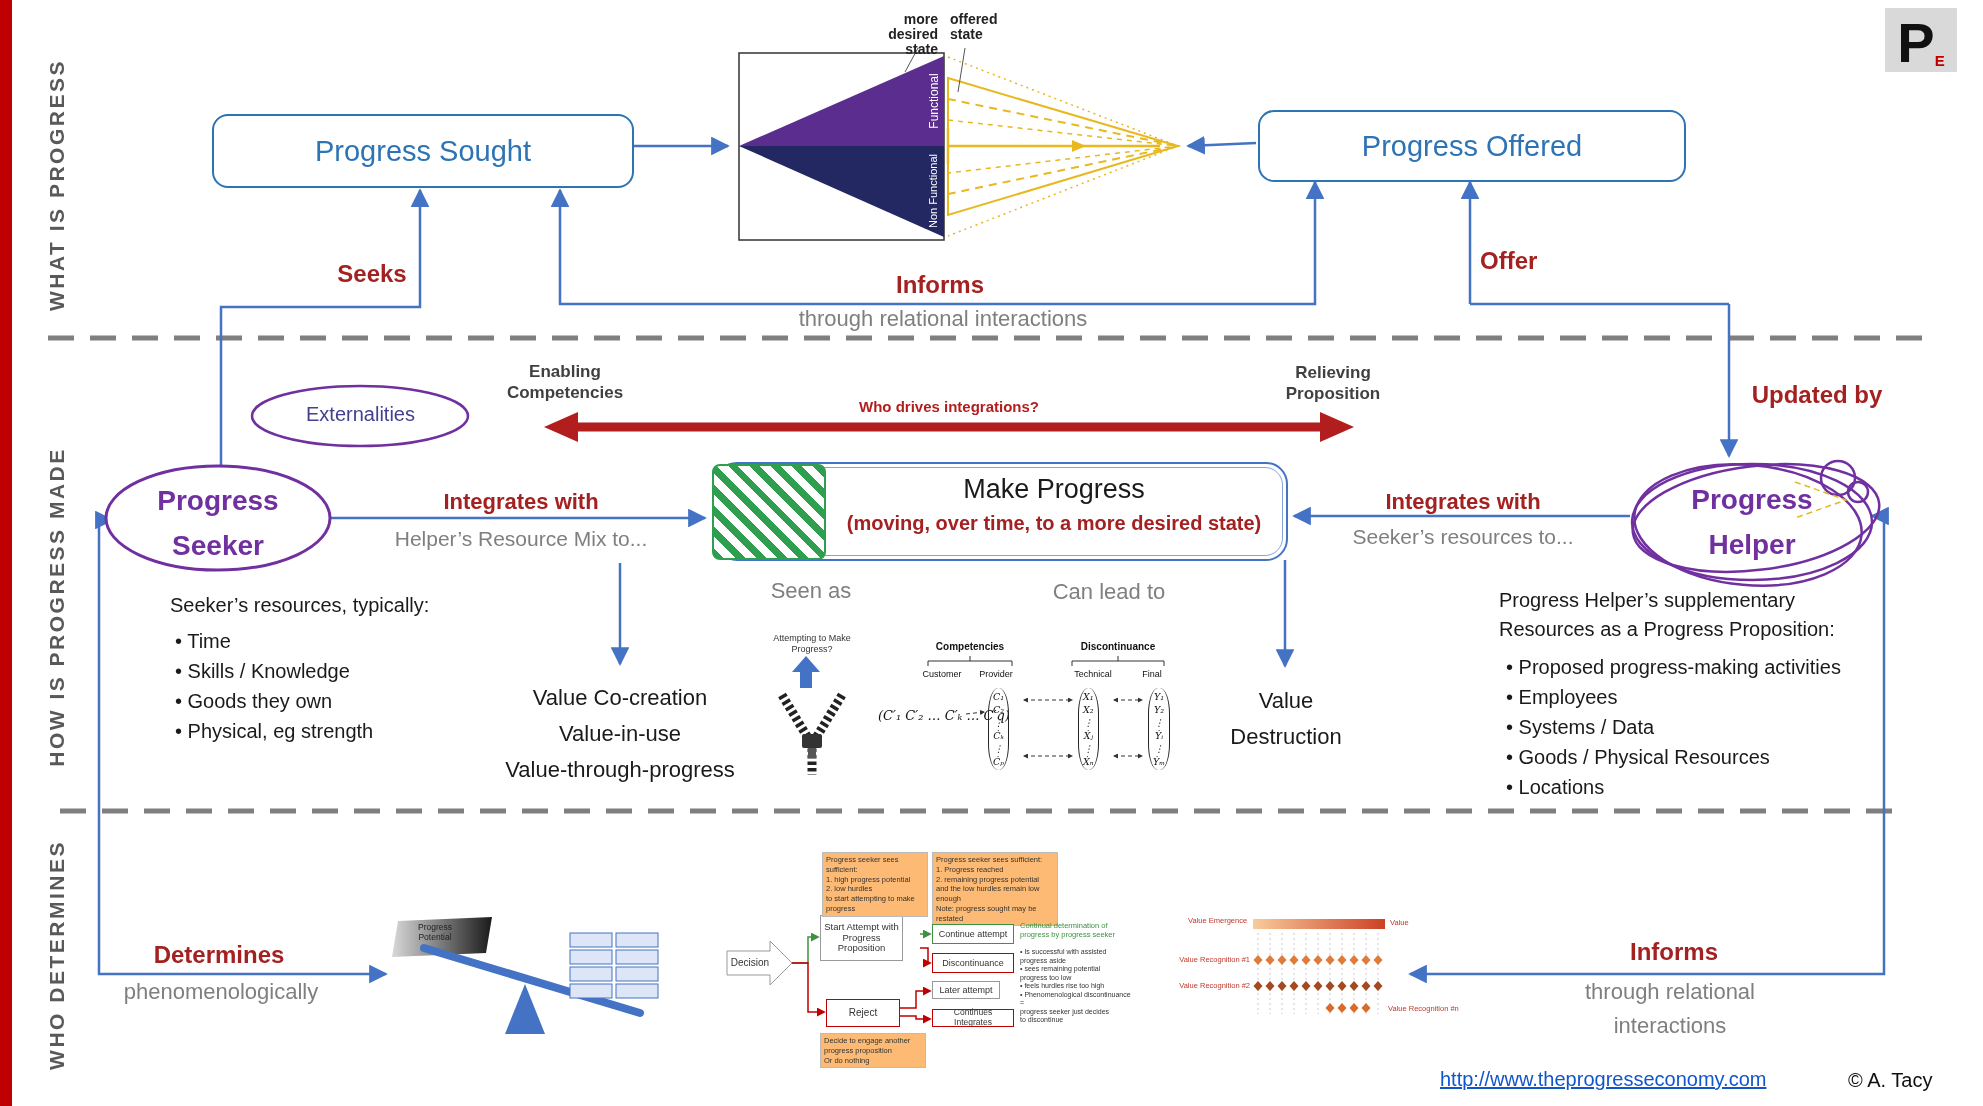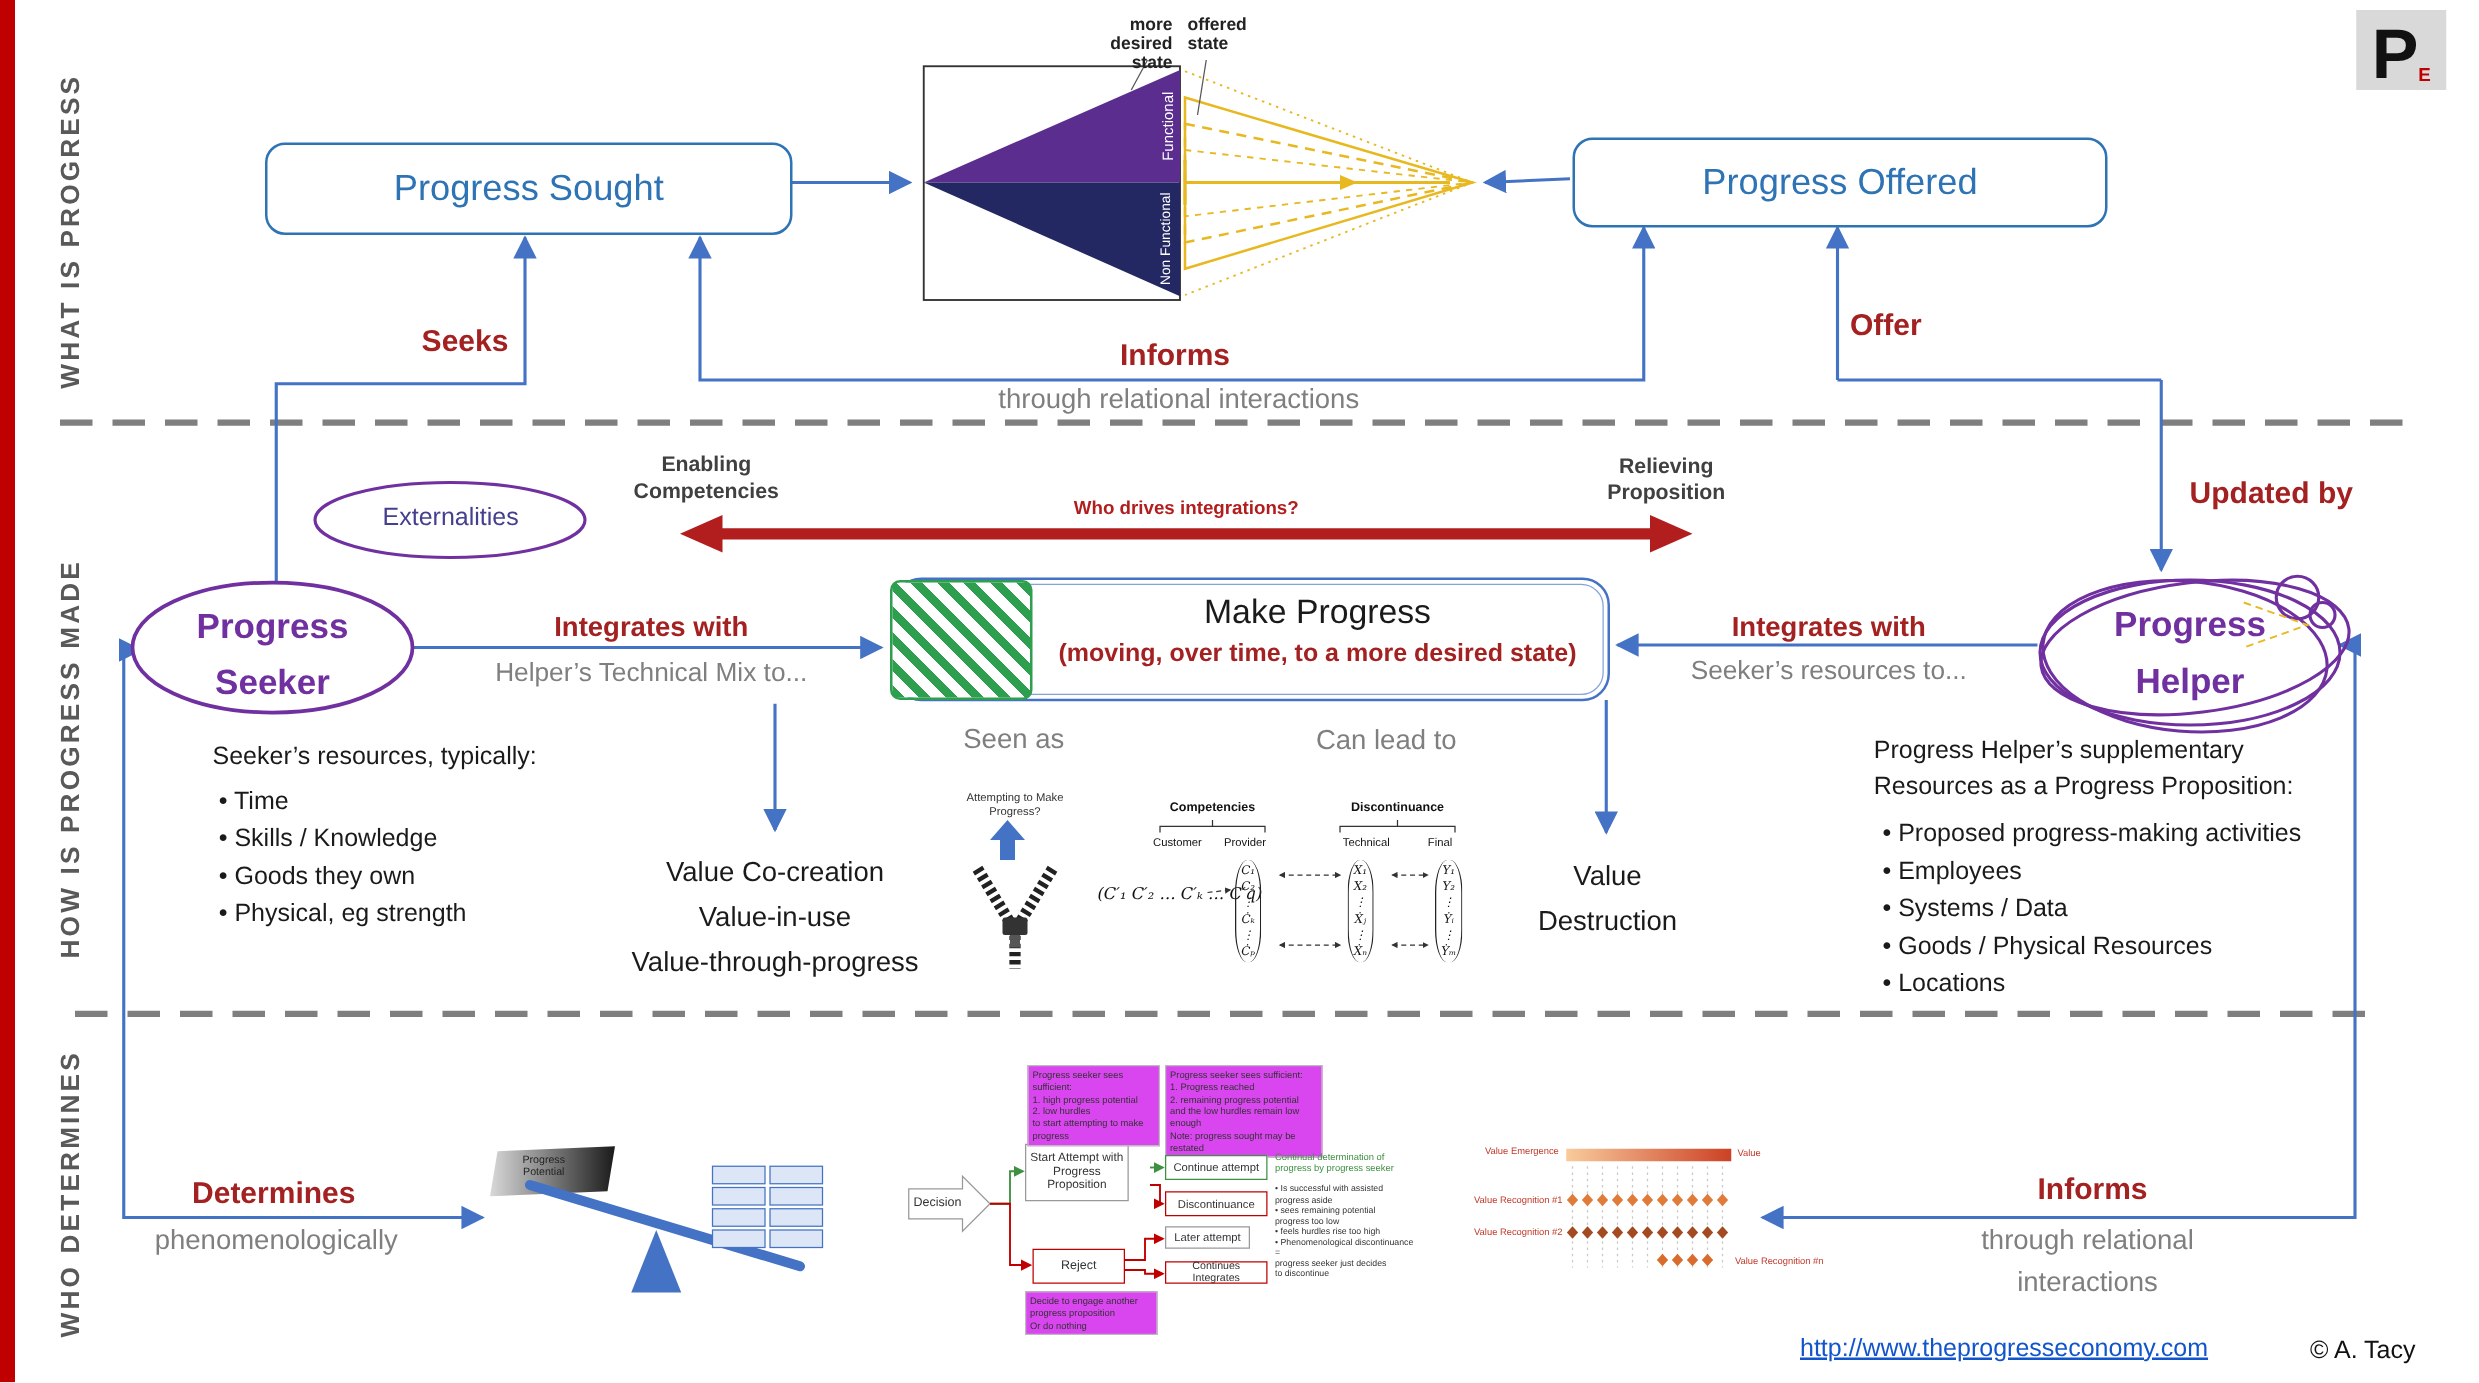--- a/index.html
+++ b/index.html
@@ -6,21 +6,21 @@
   #canvas{position:relative;width:1983px;height:1106px;background:#fff;overflow:hidden;}
   .abs{position:absolute;}
   .c{text-align:center;}
   .pre{white-space:pre-line;}
   .red-b{color:#A42121;font-weight:bold;}
   .gray{color:#7F7F7F;}
   .side{color:#595959;font-weight:bold;font-size:21px;letter-spacing:2.5px;text-align:center;transform:rotate(-90deg);}
   .bluebox{border:2.5px solid #2E74B5;border-radius:16px;background:#fff;color:#2E74B5;font-size:29px;display:flex;align-items:center;justify-content:center;}
   .ell-label{color:#7030A0;font-weight:bold;font-size:28px;line-height:45px;text-align:center;white-space:pre-line;}
   .fbox{border:1px solid #999;background:#fff;color:#333;display:flex;align-items:center;justify-content:center;text-align:center;line-height:1.15;padding:1px;box-sizing:border-box;}
-  .note{border:1px solid #bbb;background:#d946ef;color:#333;line-height:1.3;padding:2px 3px;text-align:left;box-sizing:border-box;white-space:pre-line;}
+  .note{border:1px solid #bbb;background:#fdba74;color:#333;line-height:1.3;padding:2px 3px;text-align:left;box-sizing:border-box;white-space:pre-line;}
   .vec{border-left:1.6px solid #222;border-right:1.6px solid #222;border-radius:10px/26px;font-family:"DejaVu Serif",serif;font-style:italic;font-size:9.5px;line-height:13px;text-align:center;padding:2px 4px;white-space:pre-line;color:#111;}
   .mathtxt{font-family:"DejaVu Serif",serif;font-style:italic;color:#111;}
   .tiny-red{color:#C0392B;font-size:7.5px;line-height:9px;}
   .link{color:#1155CC;text-decoration:underline;font-size:20px;}
   .logo{background:#D9D9D9;display:flex;align-items:flex-end;justify-content:center;}
 </style>
 </head>
 <body>
 
 <div id="canvas">
@@ -230,21 +230,21 @@
   <div class="abs pre c" style="left:1263px;top:362px;width:140px;font-size:17px;line-height:21px;font-weight:bold;color:#404040;">Relieving
 Proposition</div>
   <div class="abs c" style="left:849px;top:398px;width:200px;font-size:15px;font-weight:bold;color:#B21E1E;">Who drives integrations?</div>
   <div class="abs red-b c" style="left:1737px;top:381px;width:160px;font-size:24px;">Updated by</div>
   <div class="abs c" style="left:253px;top:403px;width:215px;font-size:20px;color:#44408E;">Externalities</div>
   <div class="abs ell-label" style="left:107px;top:478px;width:222px;">Progress
 Seeker</div>
   <div class="abs ell-label" style="left:1632px;top:477px;width:240px;">Progress
 Helper</div>
   <div class="abs red-b c" style="left:421px;top:489px;width:200px;font-size:22px;">Integrates with</div>
-  <div class="abs gray c" style="left:391px;top:527px;width:260px;font-size:21px;">Helper’s Technical Mix to...</div>
+  <div class="abs gray c" style="left:391px;top:527px;width:260px;font-size:21px;">Helper’s Resource Mix to...</div>
   <div class="abs red-b c" style="left:1363px;top:489px;width:200px;font-size:22px;">Integrates with</div>
   <div class="abs gray c" style="left:1333px;top:525px;width:260px;font-size:21px;">Seeker’s resources to...</div>
 
   <div class="abs" style="left:715px;top:462px;width:569px;height:95px;border:2.5px solid #4472C4;border-radius:22px;background:#fff;">
     <div style="position:absolute;left:3px;top:3px;right:3px;bottom:3px;border:1.5px solid #4472C4;border-radius:18px;opacity:.65;"></div>
   </div>
   <div class="abs" style="left:712px;top:464px;width:110px;height:92px;border:2.5px solid #2E9E4F;border-radius:8px;background:repeating-linear-gradient(45deg,#2E9E4F 0 7px,#ffffff 7px 15px);"></div>
   <div class="abs c" style="left:824px;top:474px;width:460px;font-size:27px;color:#1a1a1a;">Make Progress</div>
   <div class="abs c" style="left:804px;top:512px;width:500px;font-size:20px;font-weight:bold;color:#A42121;">(moving, over time, to a more desired state)</div>
 

